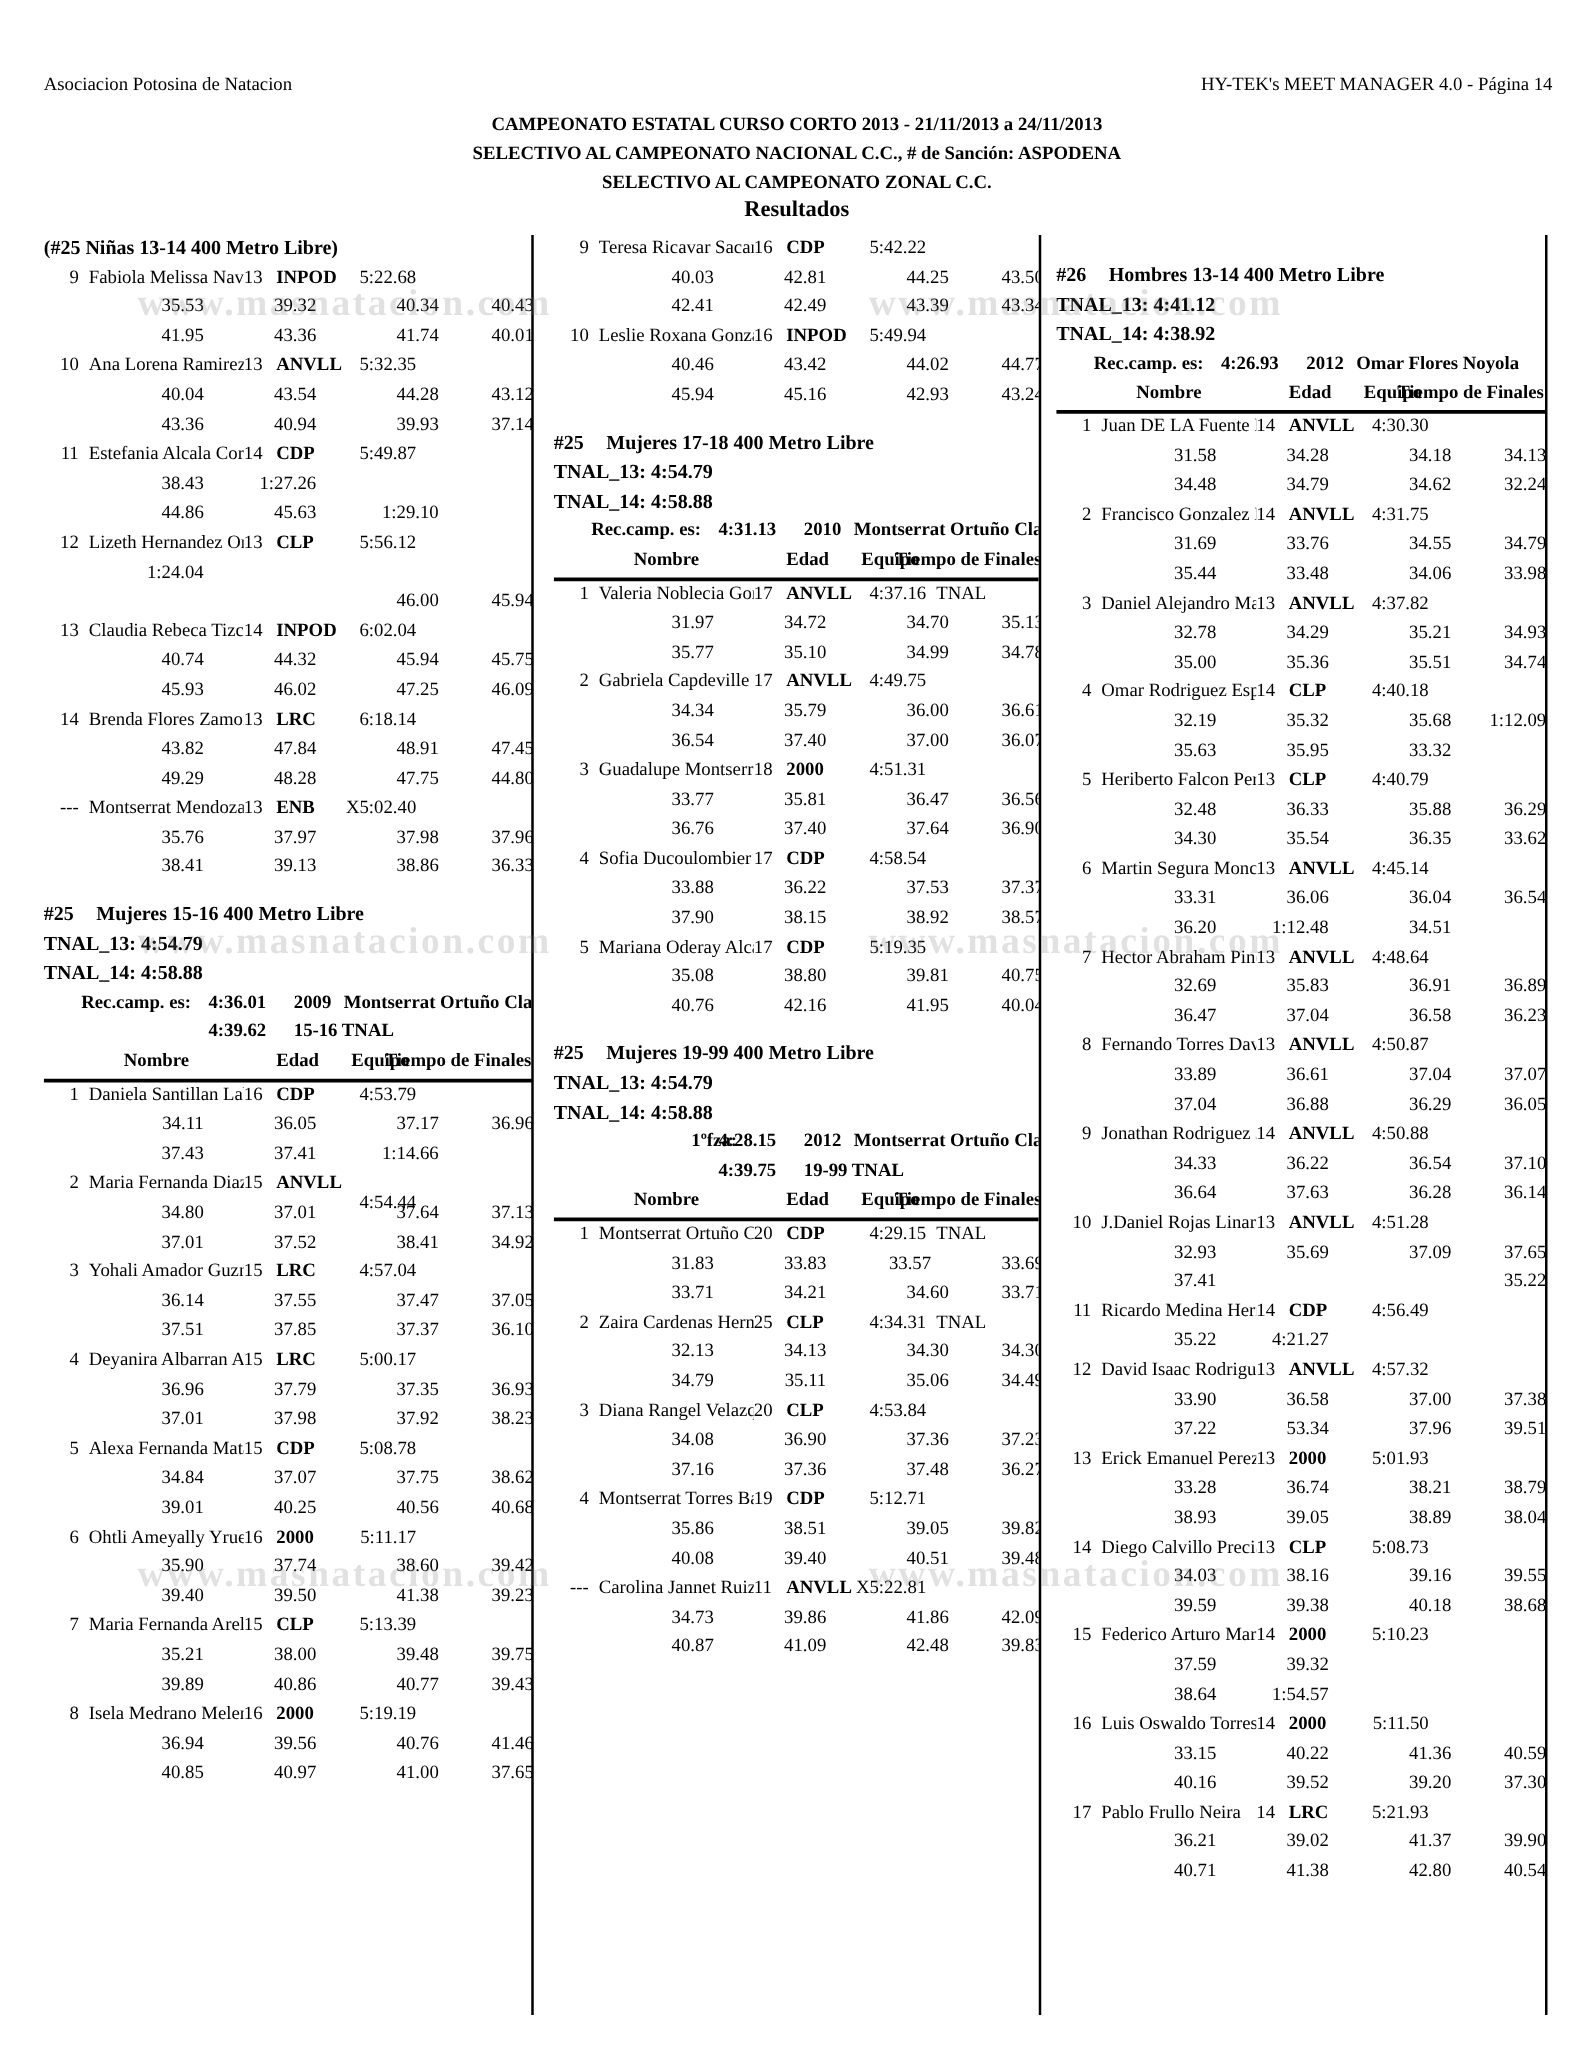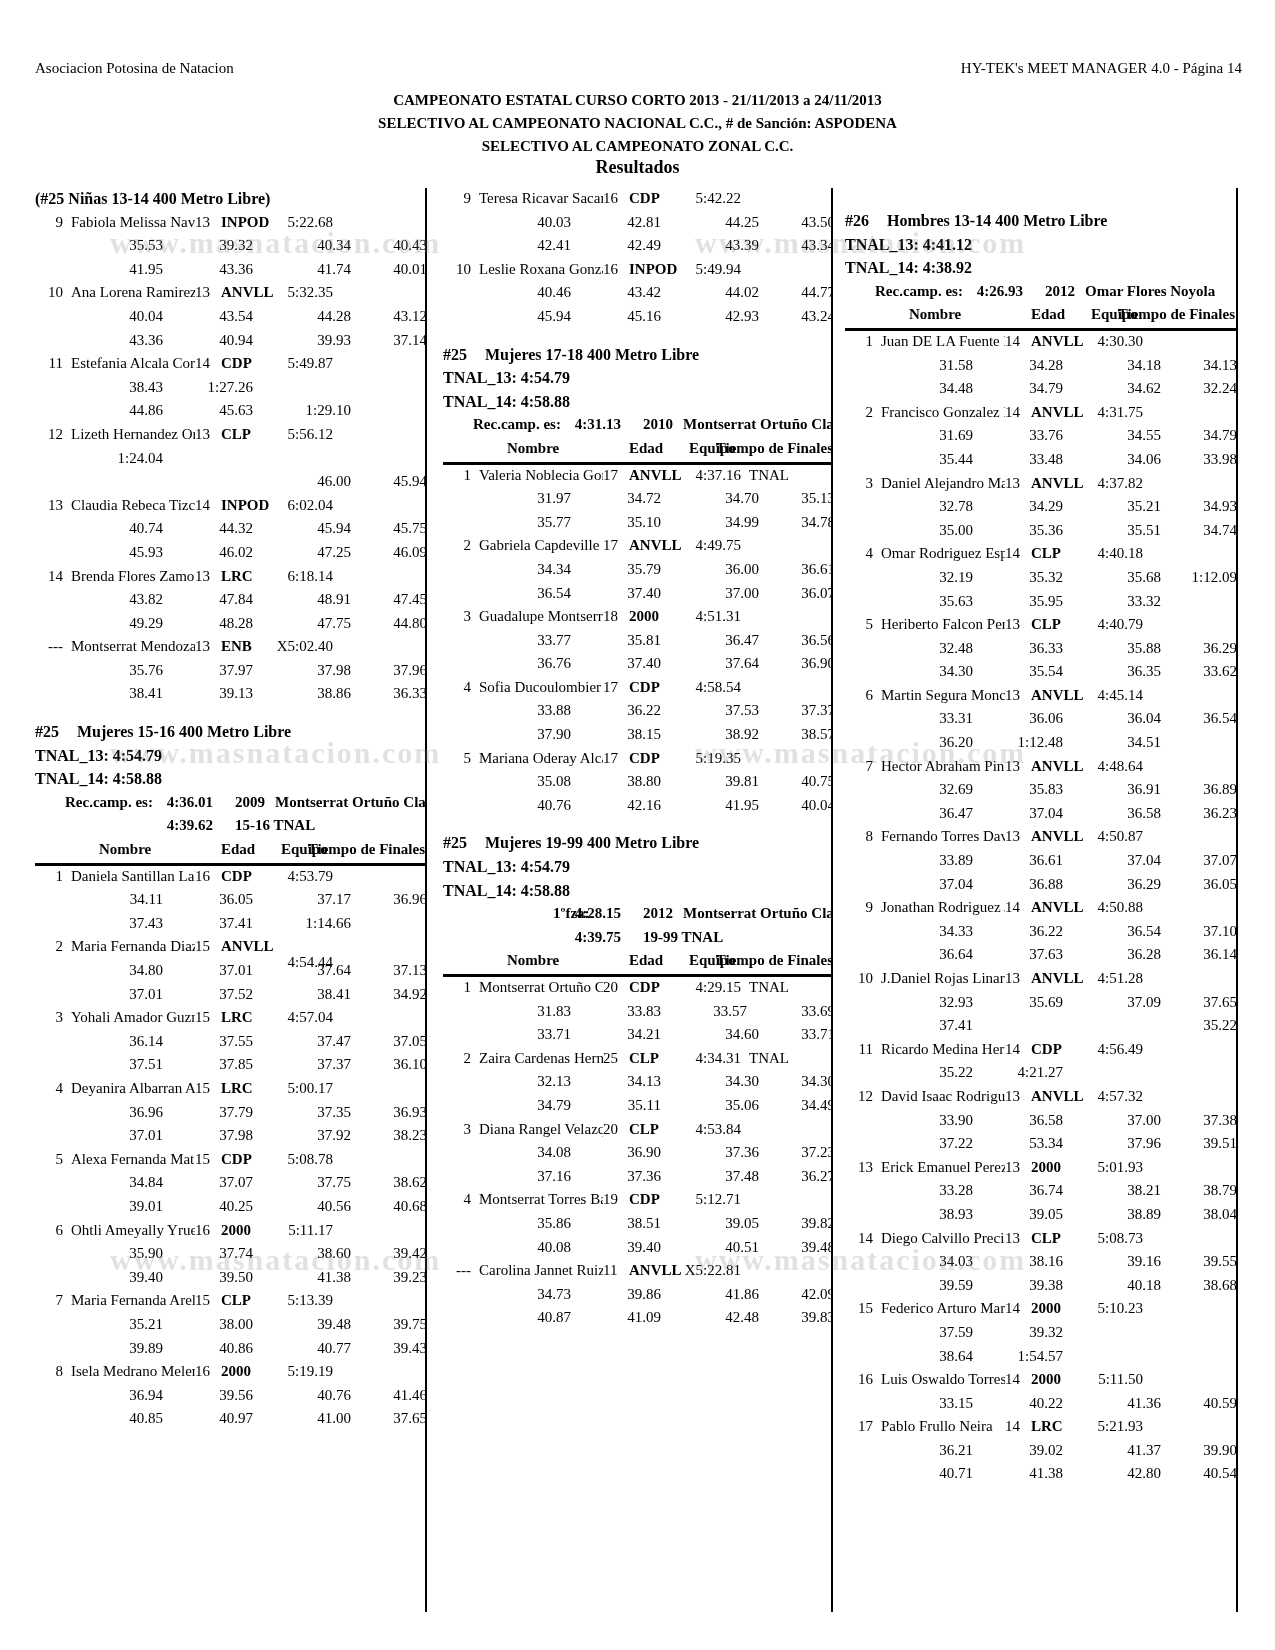--- a/index.html
+++ b/index.html
@@ -559,21 +559,21 @@
       <span class="" style="left: 0px; width: 28px; text-align: right;">1</span>
       <span class="nm" style="left: 36px; width: 124px; text-align: left;">Montserrat Ortuño C</span>
       <span class="" style="left: 160px;">20</span>
       <span class="b" style="left: 186px;">CDP</span>
       <span class="" style="left: 210px; width: 88px; text-align: right;">4:29.15</span>
       <span class="" style="left: 306px;">TNAL</span>
     </div>
     <div class="ln">
       <span class="" style="left: 0px; width: 128px; text-align: right;">31.83</span>
       <span class="" style="left: 128px; width: 90px; text-align: right;">33.83</span>
-      <span class="" style="left: 206px; width: 98px; text-align: right;">33.57</span>
+      <span class="" style="left: 236px; width: 98px; text-align: center;">33.57</span>
       <span class="" style="left: 316px; width: 76px; text-align: right;">33.69</span>
     </div>
     <div class="ln">
       <span class="" style="left: 0px; width: 128px; text-align: right;">33.71</span>
       <span class="" style="left: 128px; width: 90px; text-align: right;">34.21</span>
       <span class="" style="left: 218px; width: 98px; text-align: right;">34.60</span>
       <span class="" style="left: 316px; width: 76px; text-align: right;">33.71</span>
     </div>
     <div class="ln">
       <span class="" style="left: 0px; width: 28px; text-align: right;">2</span>
@@ -962,20 +962,26 @@
       <span class="b" style="left: 186px;">2000</span>
       <span class="" style="left: 210px; width: 88px; text-align: right;">5:11.50</span>
     </div>
     <div class="ln">
       <span class="" style="left: 0px; width: 128px; text-align: right;">33.15</span>
       <span class="" style="left: 128px; width: 90px; text-align: right;">40.22</span>
       <span class="" style="left: 218px; width: 98px; text-align: right;">41.36</span>
       <span class="" style="left: 316px; width: 76px; text-align: right;">40.59</span>
     </div>
     <div class="ln">
+      <span class="" style="left: 0px; width: 128px; text-align: right;">40.16</span>
+      <span class="" style="left: 128px; width: 90px; text-align: right;">39.52</span>
+      <span class="" style="left: 218px; width: 98px; text-align: right;">39.20</span>
+      <span class="" style="left: 316px; width: 76px; text-align: right;">37.30</span>
+    </div>
+    <div class="ln">
       <span class="" style="left: 0px; width: 28px; text-align: right;">17</span>
       <span class="nm" style="left: 36px; width: 124px; text-align: left;">Pablo Frullo Neira</span>
       <span class="" style="left: 160px;">14</span>
       <span class="b" style="left: 186px;">LRC</span>
       <span class="" style="left: 210px; width: 88px; text-align: right;">5:21.93</span>
     </div>
     <div class="ln">
       <span class="" style="left: 0px; width: 128px; text-align: right;">36.21</span>
       <span class="" style="left: 128px; width: 90px; text-align: right;">39.02</span>
       <span class="" style="left: 218px; width: 98px; text-align: right;">41.37</span>

